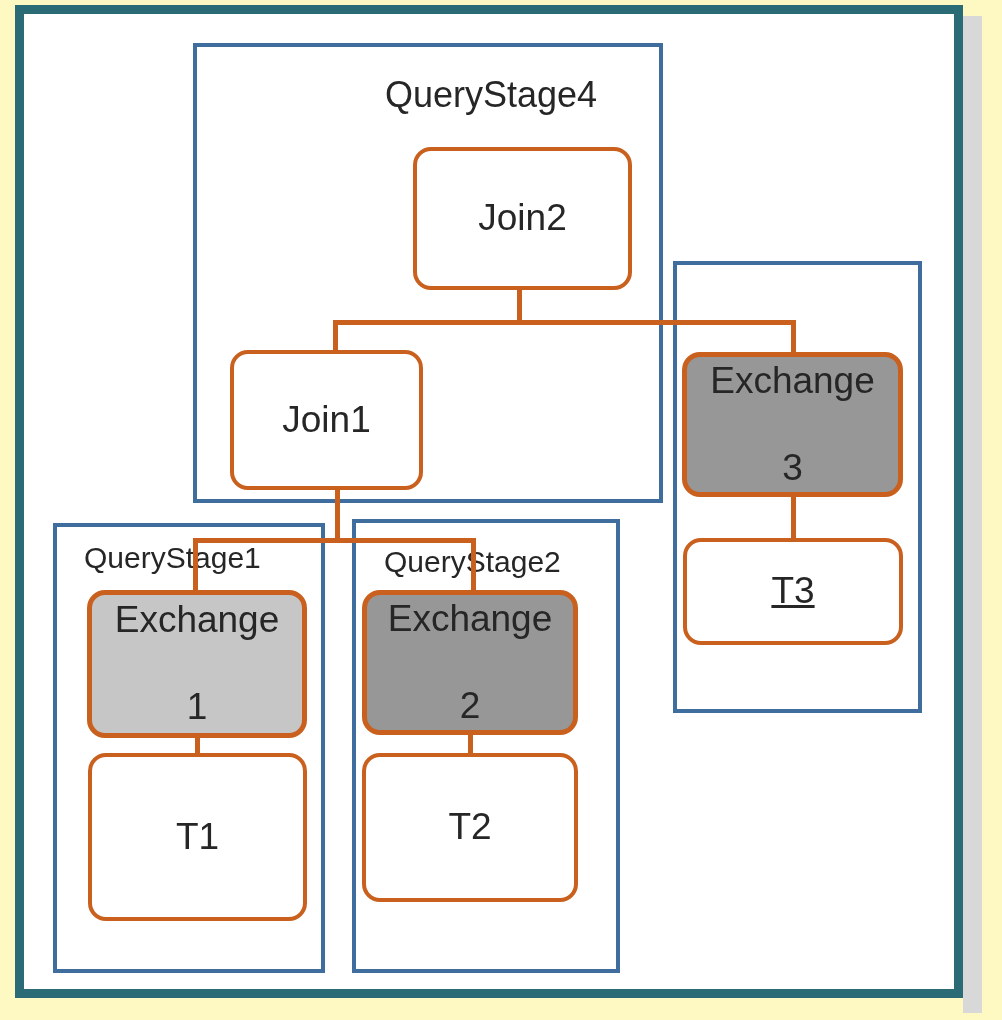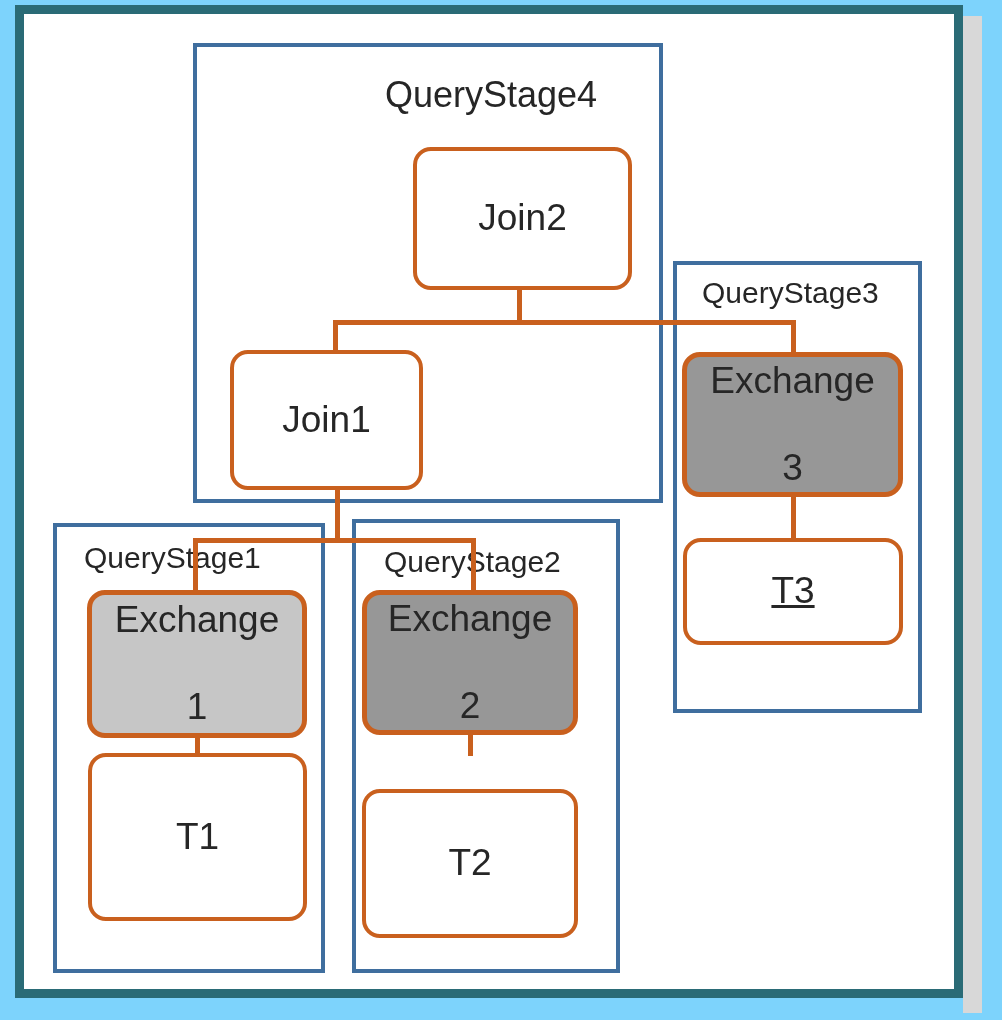--- a/index.html
+++ b/index.html
@@ -14,21 +14,21 @@
     --orange: #C9601E;
     --exlight: #C6C6C6;
     --exdark: #979797;
     --shadow: #D8D8D8;
     --text: #262626;
   }
   .canvas {
     position: relative;
     width: 1002px;
     height: 1020px;
-    background: #7dd3fc;
+    background: #fef9c3;
     overflow: hidden;
   }
   .shadow-right {
     position: absolute;
     left: 963px; top: 16px;
     width: 19px; height: 997px;
     background: var(--shadow);
     z-index: 0;
   }
   .frame {
@@ -86,37 +86,36 @@
   .node.exch { border-width: 5px; gap: 34px; }
   .exch1 { background: var(--exlight); }
   .exch2, .exch3 { background: var(--exdark); }
   .join2 { left: 413px; top: 147px; width: 219px; height: 143px; }
   .join1 { left: 230px; top: 350px; width: 193px; height: 140px; }
   .exch3 { left: 682px; top: 352px; width: 221px; height: 145px; }
   .t3    { left: 683px; top: 538px; width: 220px; height: 107px; text-decoration: underline; }
   .exch1 { left: 87px;  top: 590px; width: 220px; height: 148px; }
   .t1    { left: 88px;  top: 753px; width: 219px; height: 168px; }
   .exch2 { left: 362px; top: 590px; width: 216px; height: 145px; }
-  .t2    { left: 362px; top: 753px; width: 216px; height: 149px; margin-top: 36px; }
+  .t2    { left: 362px; top: 753px; width: 216px; height: 149px; }
 </style>
 </head>
 <body>
 
 <div class="canvas">
 
   <div class="shadow-right"></div>
   <div class="frame"></div>
 
   <div class="stage stage4"></div>
   <div class="stage stage3"></div>
   <div class="stage stage1"></div>
   <div class="stage stage2"></div>
 
   <div class="stage-title title4">QueryStage4</div>
-  <div class="stage-title title3">QueryStage3</div>
   <div class="stage-title title1">QueryStage1</div>
   <div class="stage-title title2">QueryStage2</div>
 
   <div class="conn" style="left:517px; top:290px; width:5px;  height:35px;"></div>
   <div class="conn" style="left:333px; top:320px; width:463px; height:5px;"></div>
   <div class="conn" style="left:333px; top:320px; width:5px;  height:34px;"></div>
   <div class="conn" style="left:791px; top:320px; width:5px;  height:36px;"></div>
   <div class="conn" style="left:335px; top:488px; width:5px;  height:54px;"></div>
   <div class="conn" style="left:193px; top:538px; width:283px; height:5px;"></div>
   <div class="conn" style="left:193px; top:538px; width:5px;  height:56px;"></div>

